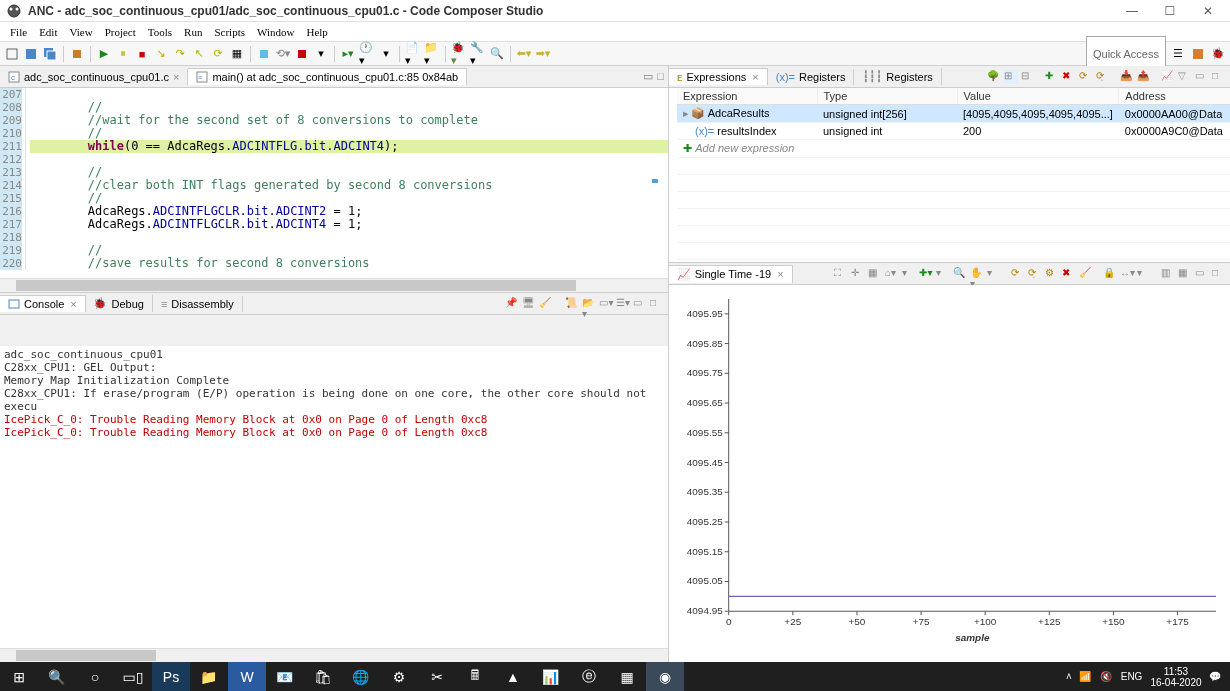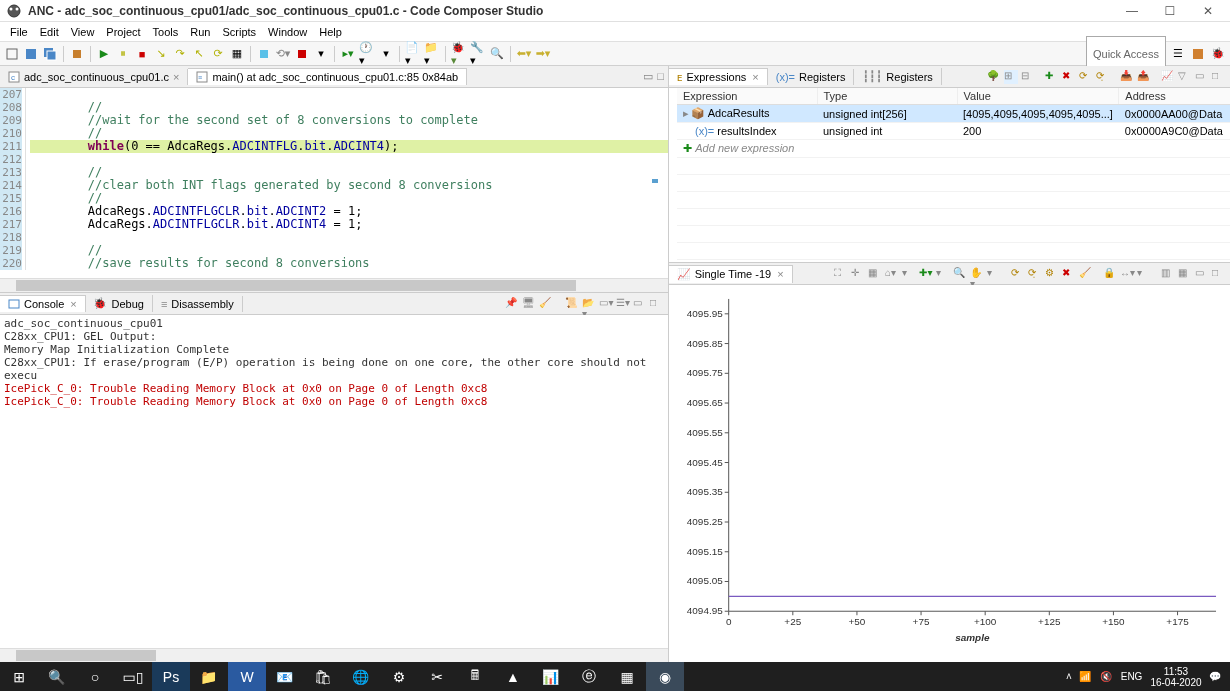--- a/index.html
+++ b/index.html
@@ -3,21 +3,21 @@
 <meta charset="utf-8">
 <style>
 * { margin: 0; padding: 0; box-sizing: border-box; }
 body { font-family: "Segoe UI", Tahoma, sans-serif; font-size: 11px; background: #f0f0f0; overflow: hidden; width: 1230px; height: 691px; position: relative; }
 .title-bar { height: 22px; background: #fff; display: flex; align-items: center; padding: 0 6px; border-bottom: 1px solid #e0e0e0; }
 .title-bar .icon { width: 16px; height: 16px; margin-right: 6px; }
 .title-bar .title { flex: 1; font-size: 12px; color: #333; font-weight: bold; }
 .title-bar .win-ctrl { display: flex; gap: 14px; padding-right: 4px; }
 .title-bar .win-ctrl span { width: 24px; text-align: center; cursor: default; font-size: 12px; color: #555; }
 .menu-bar { height: 20px; background: #fff; display: flex; align-items: center; padding: 0 4px; border-bottom: 1px solid #e0e0e0; }
-.menu-bar span { padding: 2px 6px; font-size: 11px; cursor: default; }
+.menu-bar span { padding: 2px 6px; font-size: 11px; cursor: default; font-family: Liberation Serif, serif; }
 .toolbar { height: 24px; background: #f7f7f7; border-bottom: 1px solid #d0d0d0; display: flex; align-items: center; padding: 0 4px; gap: 3px; }
 .toolbar .tb { width: 16px; height: 16px; display: inline-flex; align-items: center; justify-content: center; font-size: 11px; }
 .toolbar .sep { width: 1px; height: 16px; background: #ccc; margin: 0 2px; }
 .toolbar .right { margin-left: auto; display: flex; align-items: center; gap: 4px; }
 .quick-access { border: 1px solid #aaa; padding: 11px 6px; font-size: 11px; background: #fff; color: #666; }
 .workarea { display: flex; height: 596px; }
 .left-col { width: 668px; display: flex; flex-direction: column; }
 .right-col { flex: 1; display: flex; flex-direction: column; border-left: 1px solid #ccc; }
 .editor-tabs { height: 22px; background: #f0f0f0; display: flex; align-items: center; border-bottom: 1px solid #ccc; font-size: 11px; }
 .tab { padding: 2px 8px; border-right: 1px solid #ccc; display: inline-flex; align-items: center; gap: 4px; cursor: default; }
@@ -29,21 +29,21 @@
 .gutter div { height: 13px; line-height: 13px; font-size: 11px; background: #d0e8f4; }
 .code-lines { position: absolute; left: 30px; top: 0; right: 0; }
 .code-lines .ln { height: 13px; line-height: 13px; white-space: pre; }
 .ln.current { background: #dff1a5; position: relative; }
 .ln.current::after { content:""; position:absolute; right:0; top:0; bottom:0; left:0; }
 .ruler { position: absolute; right: 10px; top: 0; bottom: 0; width: 6px; }
 .ruler .mark { position: absolute; width: 6px; height: 4px; background: #5aa0d0; }
 .kw { color: #7f0055; font-weight: bold; }
 .cm { color: #3f7f5f; }
 .id2 { color: #0000a0; }
-.lower-left { height: 370px; display: flex; flex-direction: column; border-top: 1px solid #ccc; }
+.lower-left { height: 370px; display: flex; flex-direction: column; border-top: 1px solid #ccc; gap: 31px; }
 .lower-tabs { height: 22px; background: #f0f0f0; border-bottom: 1px solid #ccc; display: flex; align-items: center; font-size: 11px; }
 .console-body { flex: 1; background: #fff; font-family: Consolas, monospace; font-size: 11px; padding: 2px 4px; overflow: hidden; position: relative; }
 .console-body .ctx { color: #333; }
 .console-body .err { color: #c00000; }
 .hscroll { position: absolute; left: 0; right: 0; bottom: 0; height: 14px; background: #f0f0f0; border-top: 1px solid #ddd; }
 .hscroll .thumb { position: absolute; left: 16px; width: 140px; top: 1px; bottom: 1px; background: #c8c8c8; }
 .expr-view { height: 196px; display: flex; flex-direction: column; }
 .view-tabs { height: 22px; background: #f0f0f0; border-bottom: 1px solid #ccc; display: flex; align-items: center; font-size: 11px; }
 .expr-table { flex: 1; background: #fff; font-size: 11px; overflow: hidden; }
 .expr-table table { width: 100%; border-collapse: collapse; margin-left: 8px; }

